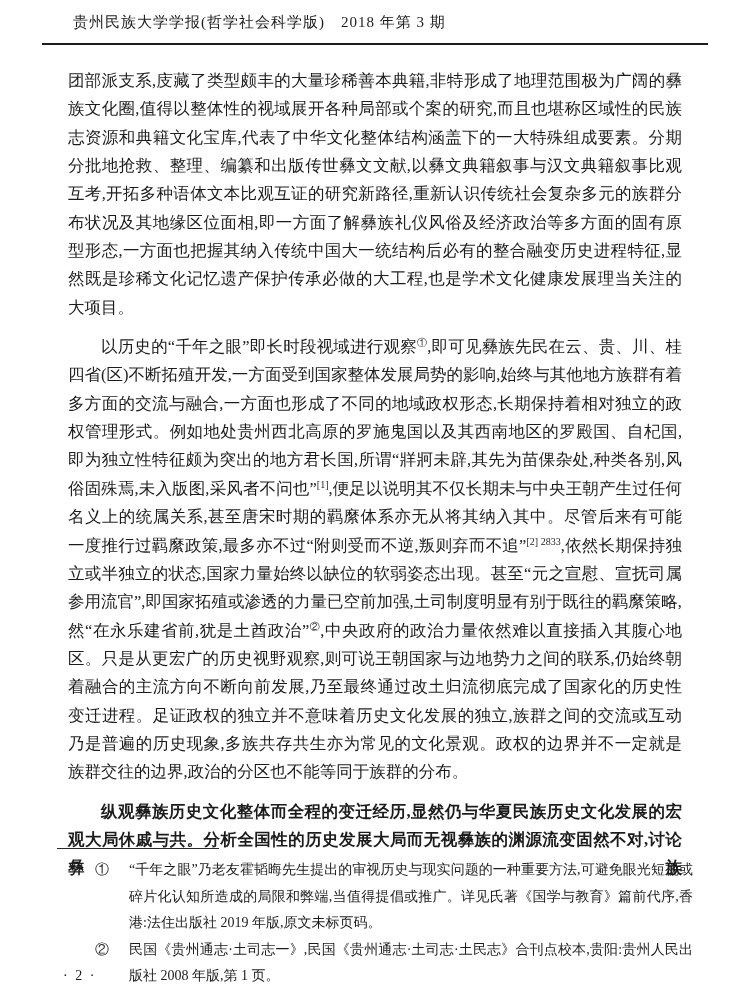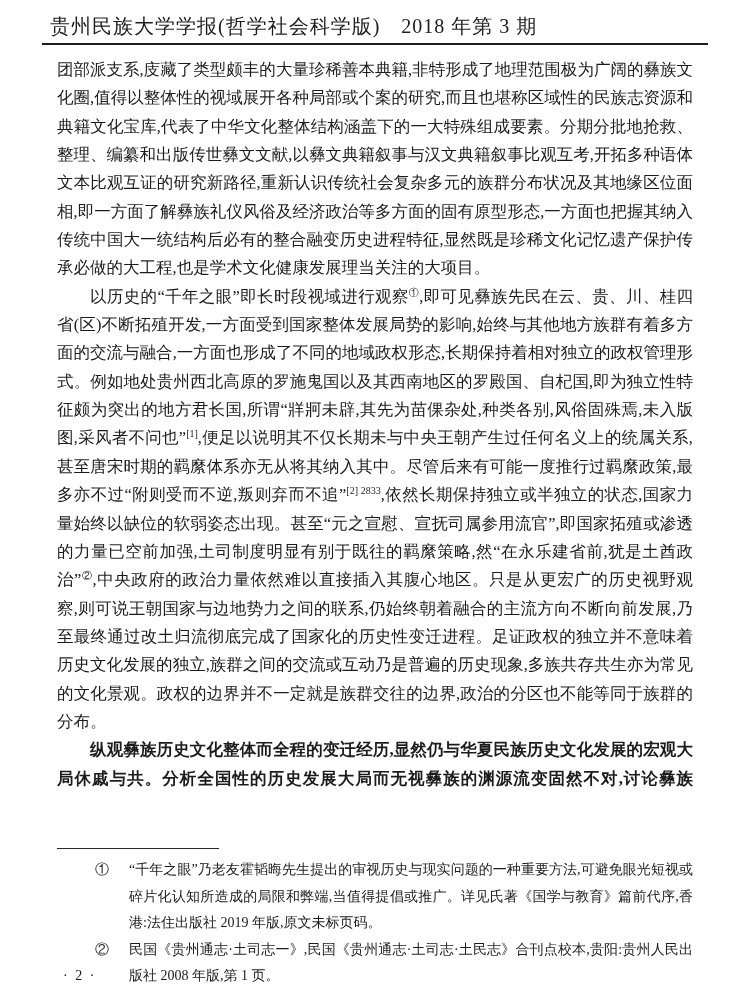--- a/index.html
+++ b/index.html
@@ -9,44 +9,44 @@
     height: 1000px;
     margin: 0 auto;
     background: #ffffff;
     font-family: "Liberation Serif", serif;
     color: #1c1c1c;
     overflow: hidden;
   }
   .running-head {
     position: absolute;
     top: 13px;
-    left: 50px;
+    left: 73px;
     right: 57px;
-    font-size: 20px;
+    font-size: 15px;
     letter-spacing: 1px;
     white-space: nowrap;
   }
   .header-rule {
     position: absolute;
     top: 43px;
     left: 42px;
     right: 42px;
     height: 0;
     border-top: 2px solid #1c1c1c;
   }
   .article {
     position: absolute;
     top: 56px;
     left: 57px;
     width: 636px;
     font-size: 16.5px;
     line-height: 28.35px;
     text-align: justify;
   }
-  .para { margin: 0; }
+  .para { margin: 11px; }
   .para.indent { text-indent: 2em; }
   .para.continues { text-align-last: justify; font-weight: bold; }
   sup.cite {
     font-size: 10px;
     line-height: 0;
     vertical-align: super;
     letter-spacing: 0;
   }
   .fn-rule {
     position: absolute;

